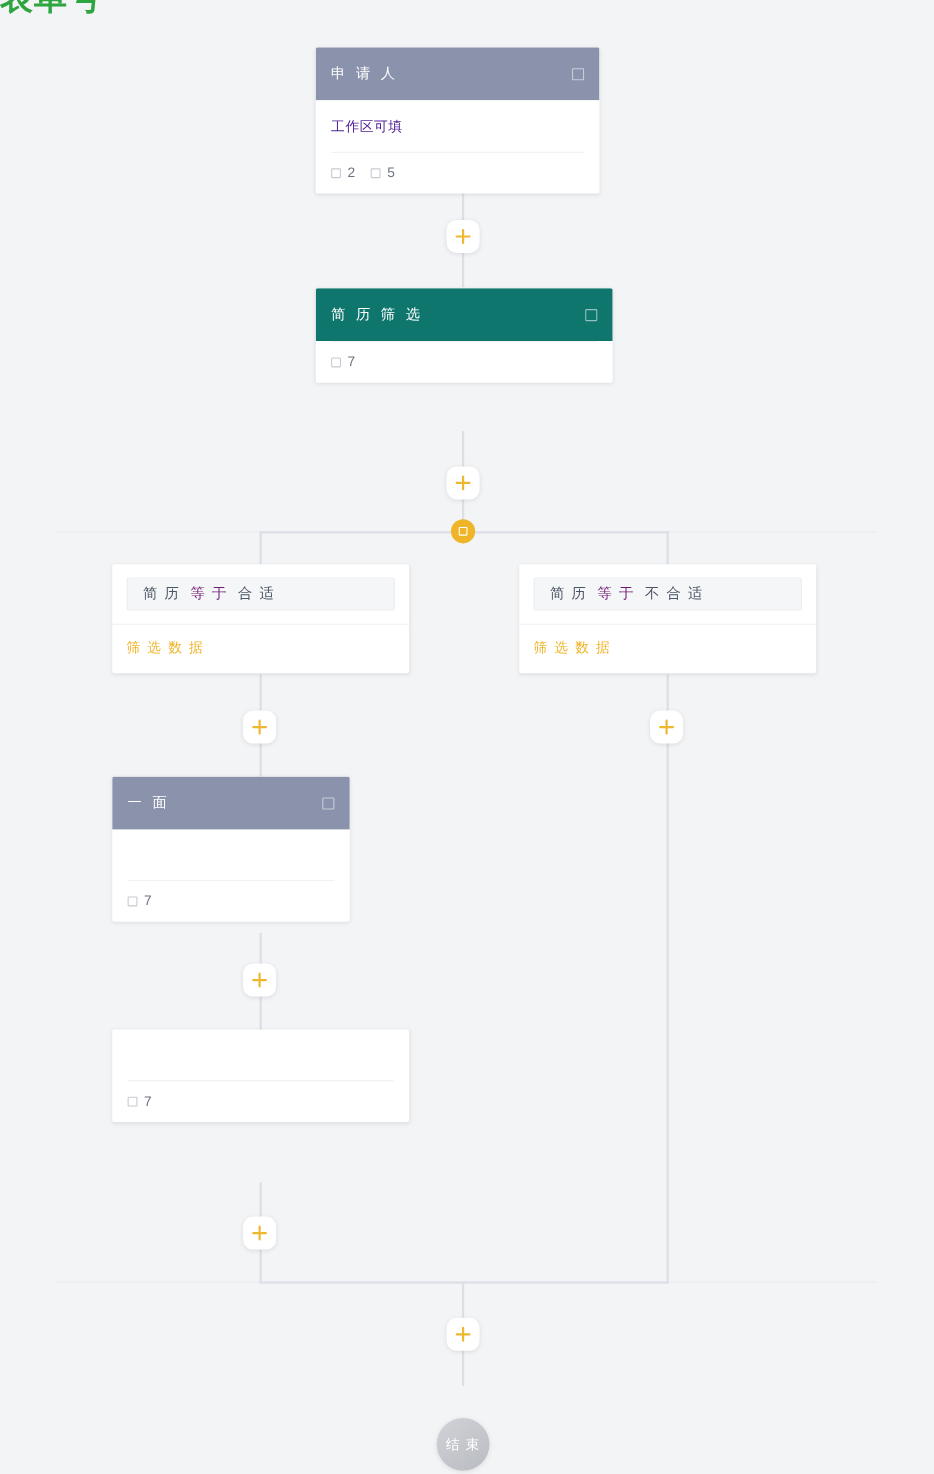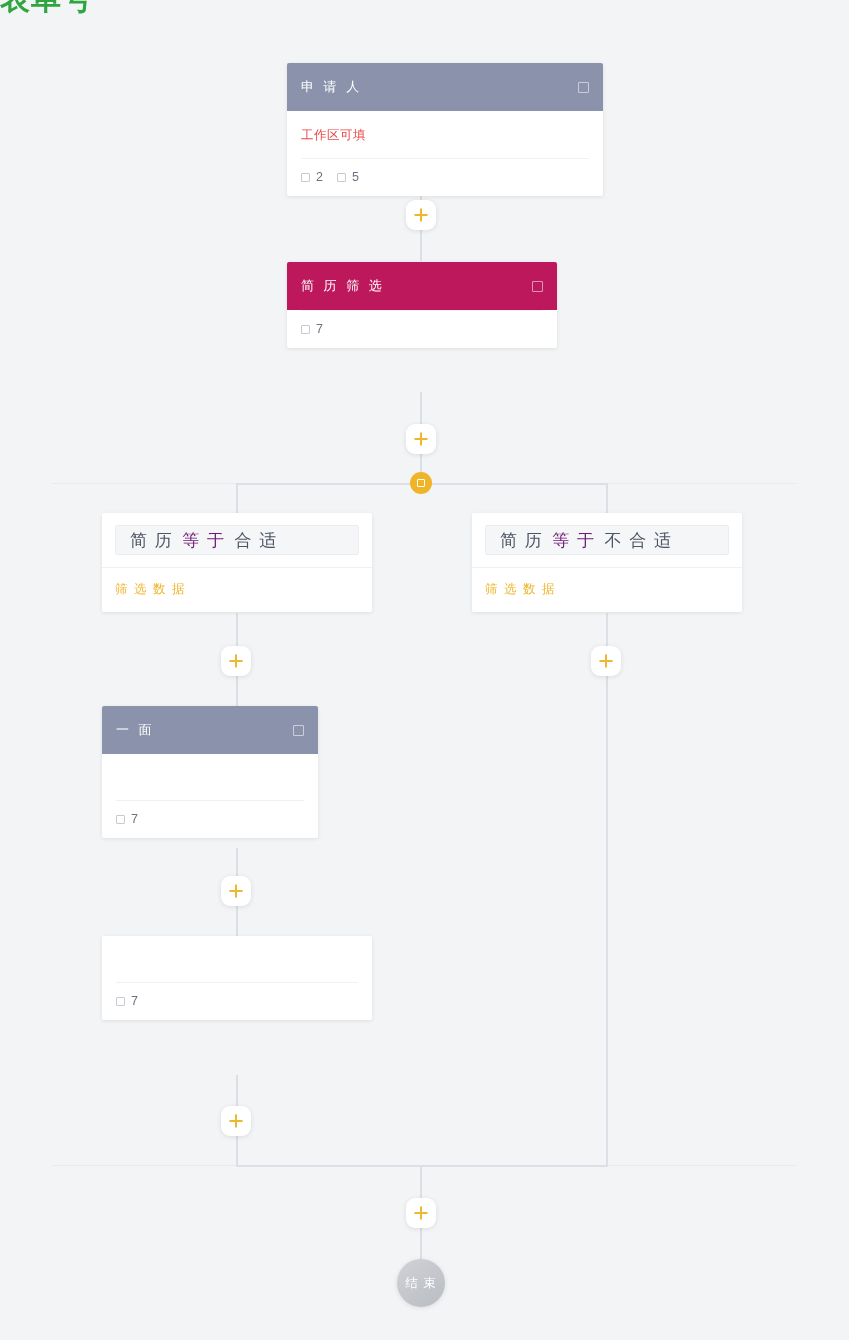--- a/index.html
+++ b/index.html
@@ -56,40 +56,40 @@
     overflow: hidden;
   }
   .card-header {
     height: 48px;
     display: flex;
     align-items: center;
     justify-content: space-between;
     padding: 0 14px;
   }
   .card-header.slate { background: #8a93ab; }
-  .card-header.gold  { background: #be185d; }
+  .card-header.gold  { background: #0f766e; }
 
   .card-title {
     color: #ffffff;
     font-size: 13px;
     letter-spacing: 3px;
     font-weight: 400;
   }
   .hdr-icon {
     width: 11px;
     height: 11px;
     border: 1px solid rgba(255,255,255,0.55);
     border-radius: 1px;
     flex: none;
   }
 
   .card-body { padding: 0 14px; }
   .card-subtext {
     font-size: 12.5px;
-    color: #ef4444;
+    color: #4c1d95;
     padding: 16px 0 14px 0;
     letter-spacing: .5px;
     min-height: 46px;
   }
   .card-subtext.blank { color: transparent; }
   .card-divider {
     height: 1px;
     background: #f0f1f3;
   }
   .card-badges {
@@ -126,21 +126,21 @@
   }
   .cond-input {
     background: #f5f6f8;
     border: 1px solid #ebedf0;
     border-radius: 2px;
     height: 30px;
     display: flex;
     align-items: center;
     gap: 9px;
     padding: 0 14px;
-    font-size: 17px;
+    font-size: 13px;
   }
   .cond-field { color: #4b5563; letter-spacing: 1.5px; }
   .cond-op    { color: #701a75; letter-spacing: 1.5px; }
   .cond-val   { color: #4b5563; letter-spacing: 1.5px; text-align: right; }
 
   .cond-divider { height: 1px; background: #f0f1f3; }
   .cond-action {
     padding: 13px 13px 14px 13px;
     font-size: 12.5px;
     color: #f0b429;
@@ -228,21 +228,21 @@
   <div class="vline" style="left:236px; top:1075px; height:92px;"></div>
 
   <div class="vline" style="left:606px; top:613px; height:554px;"></div>
 
   <div class="hline-faint" style="left:52px; top:1165px; width:745px;"></div>
 
   <div class="hline" style="left:236px; top:1165px; width:372px;"></div>
 
   <div class="vline" style="left:420px; top:1165px; height:95px;"></div>
 
-  <div class="card" style="left:287px; top:43px; width:316px;margin-top:20px;">
+  <div class="card" style="left:287px; top:43px; width:258px;">
     <div class="card-header slate">
       <span class="card-title">申 请 人</span>
       <span class="hdr-icon"></span>
     </div>
     <div class="card-body">
       <div class="card-subtext">工作区可填</div>
       <div class="card-divider"></div>
       <div class="card-badges">
         <span class="badge">
           <span class="badge-box"></span>
@@ -365,17 +365,17 @@
       <path d="M8 2.2 V13.8 M2.2 8 H13.8" stroke="#eeb730" stroke-width="2" stroke-linecap="round"></path>
     </svg>
   </div>
 
   <div class="plus-btn" style="left:406px; top:1198px;">
     <svg width="16" height="16" viewBox="0 0 16 16">
       <path d="M8 2.2 V13.8 M2.2 8 H13.8" stroke="#eeb730" stroke-width="2" stroke-linecap="round"></path>
     </svg>
   </div>
 
-  <div class="end-node" style="left:397px; top:1259px;">
+  <div class="end-node" style="left:397px; top:1289px;">
     <span>结 束</span>
   </div>
 
 </div>
 
 </body></html>

